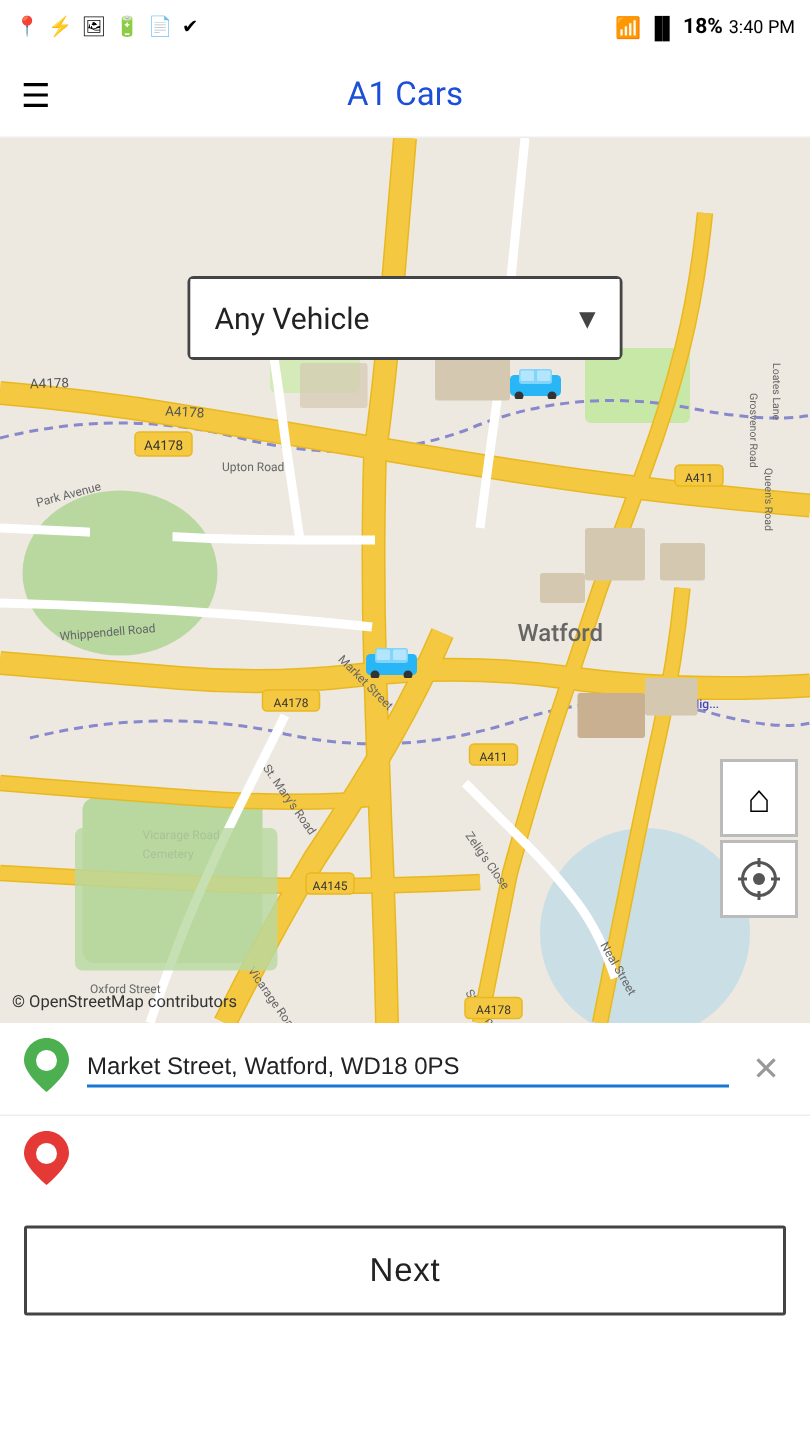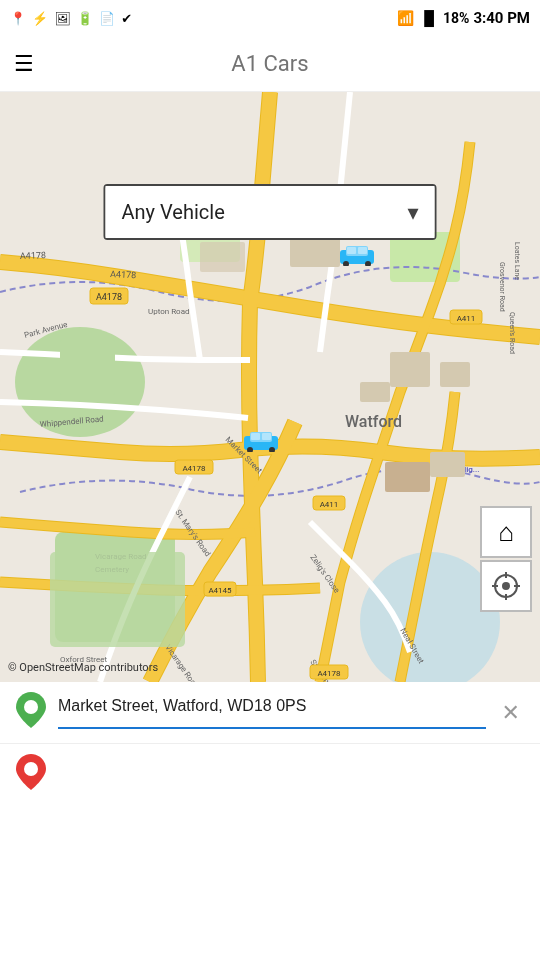--- a/index.html
+++ b/index.html
@@ -7,36 +7,36 @@
     body { width: 540px; height: 960px; font-family: 'Roboto', Arial, sans-serif; background: #fff; overflow: hidden; position: relative; }
 
     
     .status-bar {
       width: 100%; height: 36px; background: #fff;
       display: flex; align-items: center; justify-content: space-between;
       padding: 0 10px; font-size: 13px; font-weight: 500;
     }
     .status-bar-left { display: flex; align-items: center; gap: 6px; }
     .status-bar-right { display: flex; align-items: center; gap: 4px; font-size: 14px; font-weight: bold; }
-    .status-time { font-size: 15px; font-weight: bold; }
+    .status-time { font-size: 12px; font-weight: normal; }
 
     
     .app-bar {
       width: 100%; height: 56px; background: #fff;
       display: flex; align-items: center; justify-content: center;
       border-bottom: 1px solid #eee; position: relative;
     }
     .app-bar-menu { position: absolute; left: 14px; font-size: 22px; cursor: pointer; }
-    .app-bar-title { font-size: 22px; color: #737373; font-weight: 400; }
+    .app-bar-title { font-size: 22px; color: #1d4ed8; font-weight: 400; }
 
     
     .vehicle-selector-wrap {
       position: absolute; top: 92px; left: 50%; transform: translateX(-50%);
       z-index: 10; background: #fff; border: 2px solid #444;
-      border-radius: 4px; width: 333px;
+      border-radius: 4px; width: 290px;
     }
     .vehicle-selector {
       width: 100%; height: 52px; display: flex; align-items: center;
       justify-content: space-between; padding: 0 16px; cursor: pointer;
       background: #fff;
     }
     .vehicle-selector-label { font-size: 20px; color: #222; }
     .vehicle-selector-arrow { font-size: 22px; color: #444; }
 
     
@@ -81,21 +81,21 @@
     .location-row {
       display: flex; align-items: center; padding: 10px 16px;
       border-bottom: 1px solid #eee; gap: 12px;
     }
     .location-pin-green { color: #4CAF50; font-size: 32px; line-height: 1; }
     .location-pin-red { color: #e53935; font-size: 32px; line-height: 1; }
     .location-input-wrap { flex: 1; }
     .location-input {
       width: 100%; border: none; outline: none;
       font-size: 16px; color: #222; border-bottom: 2px solid #1976d2;
-      padding-bottom: 12px; background: transparent;
+      padding-bottom: 2px; background: transparent;
     }
     .location-clear { font-size: 22px; color: #999; cursor: pointer; padding: 4px; }
 
     
     .destination-row {
       display: flex; align-items: center; padding: 10px 16px; gap: 12px;
     }
     .destination-input {
       flex: 1; border: none; outline: none;
       font-size: 16px; color: #aaa; background: transparent;
@@ -318,13 +318,16 @@
   <div class="destination-row">
     <span class="location-pin-red">
       <svg width="30" height="36" viewBox="0 0 30 36" xmlns="http://www.w3.org/2000/svg">
         <path d="M15 0 C6.7 0 0 6.7 0 15 C0 24 15 36 15 36 C15 36 30 24 30 15 C30 6.7 23.3 0 15 0Z" fill="#e53935"></path>
         <circle cx="15" cy="15" r="7" fill="white"></circle>
       </svg>
     </span>
     <input class="destination-input" type="text" placeholder="" style="">
   </div>
 
+  <div class="next-btn-wrap">
+    <button class="next-btn">Next</button>
+  </div>
 </div>
 
 </body></html>

